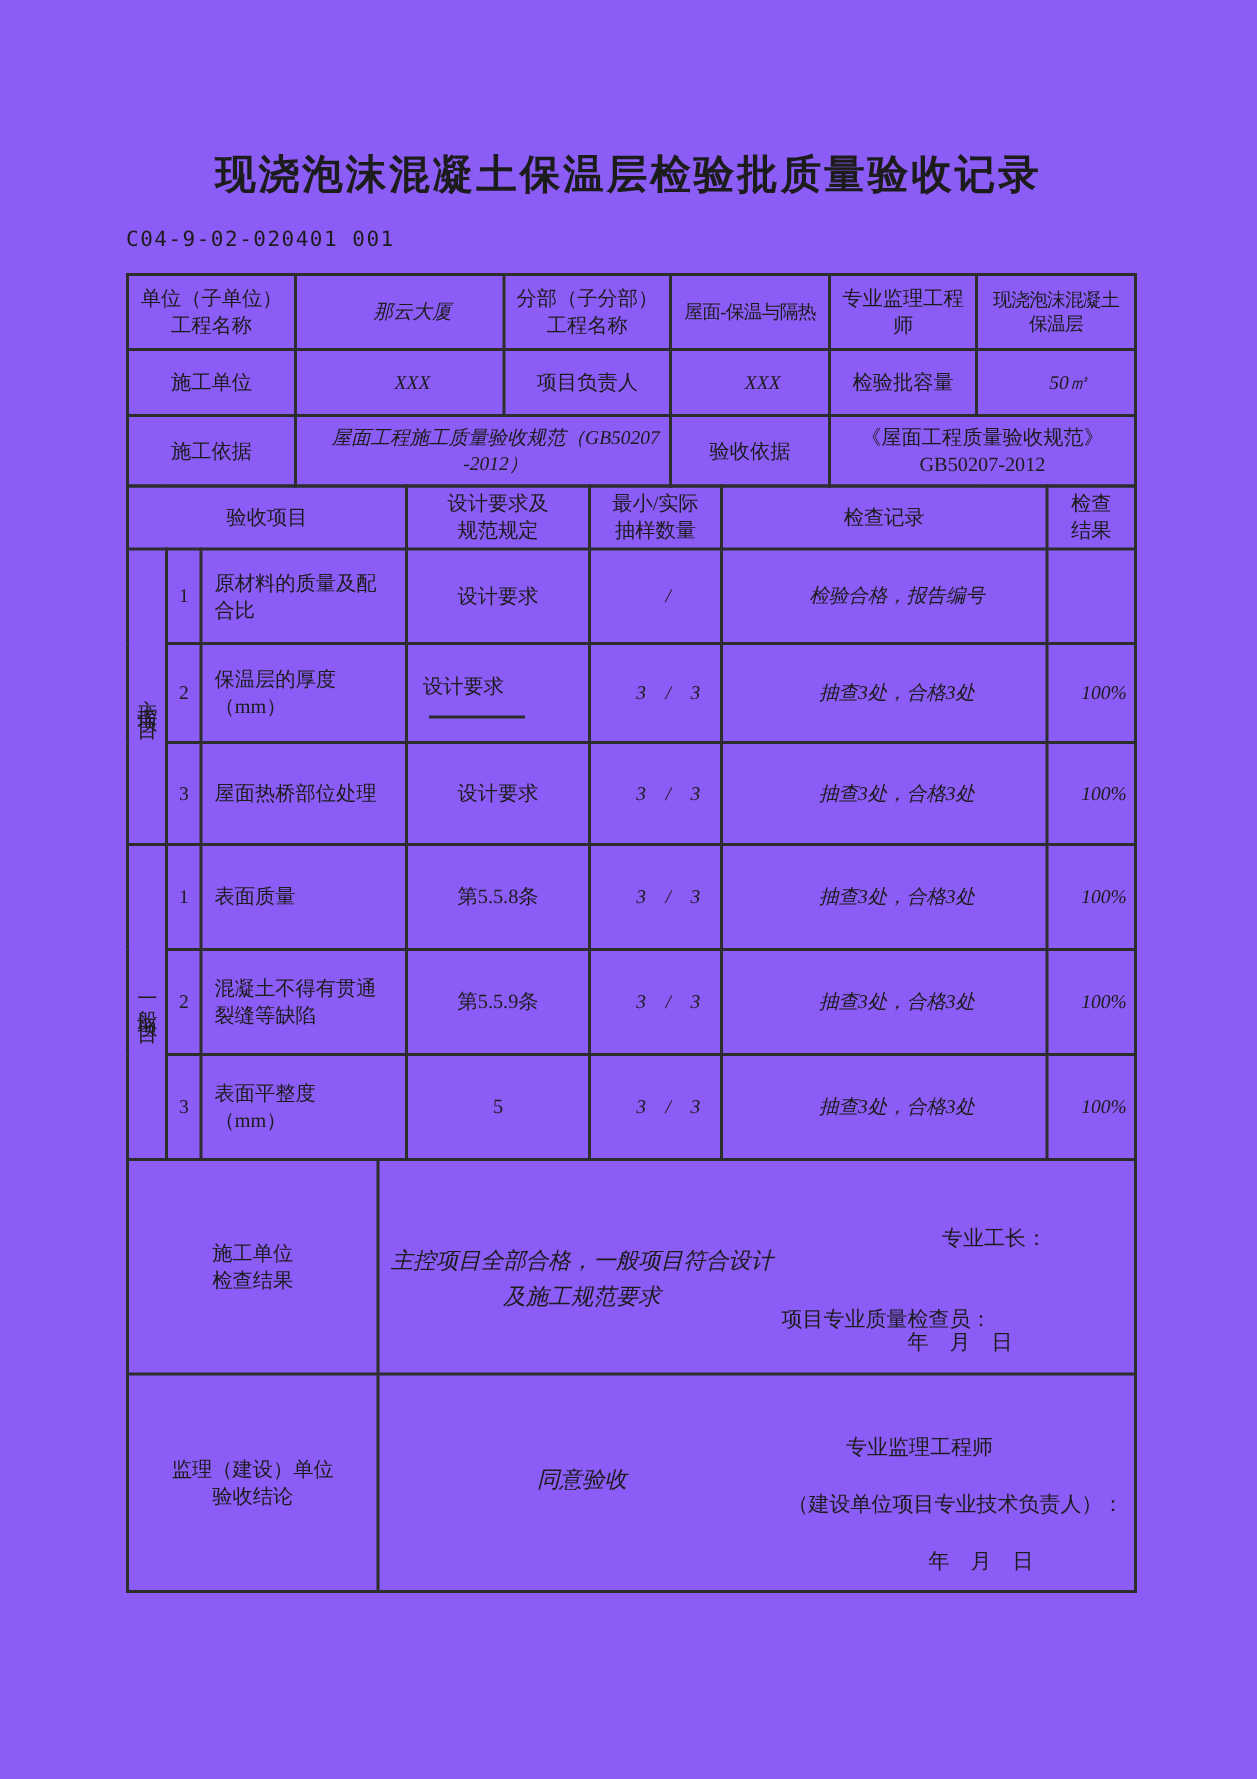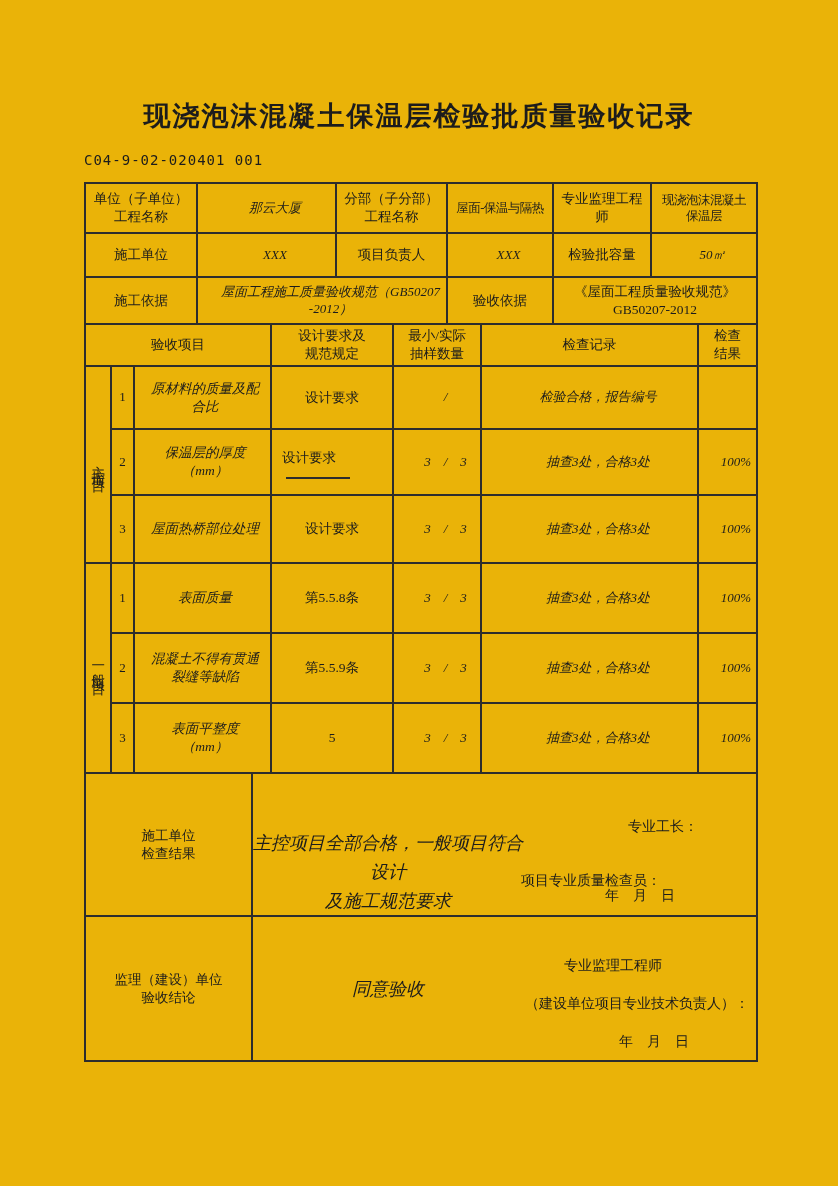--- a/index.html
+++ b/index.html
@@ -1,21 +1,21 @@
 <!DOCTYPE html>
 <html><head>
 <meta charset="utf-8">
 <style>
   * { box-sizing: border-box; }
   html, body { margin: 0; padding: 0; background: #ffffff; }
   .page {
     position: relative;
     width: 838px;
     height: 1186px;
-    background: #eab308;
+    background: #8b5cf6;
     font-family: "Liberation Serif", "DejaVu Serif", serif;
     color: #1c1c1c;
     overflow: hidden;
   }
   .title {
     position: absolute;
     top: 98px;
     left: 0;
     width: 100%;
     text-align: center;
@@ -47,21 +47,21 @@
     text-align: center;
     vertical-align: middle;
     padding: 2px 3px;
     font-size: 13.5px;
     line-height: 1.3;
     white-space: pre-line;
     overflow: hidden;
   }
   .fill { font-style: italic; font-size: 13px; padding-left: 20px; }
   .tight { font-size: 12.5px; letter-spacing: -0.5px; }
-  .name-cell { text-align: center; padding-left: 8px; font-style: italic; }
+  .name-cell { text-align: left; padding-left: 8px; }
   .num-cell { font-size: 13px; }
   .vert {
     writing-mode: vertical-lr;
     text-orientation: upright;
     letter-spacing: 5px;
     padding: 0;
     font-size: 13.5px;
   }
   .req-blank { vertical-align: bottom; text-align: left; padding: 0 0 10px 10px; }
   .blank-underline {
@@ -82,21 +82,21 @@
   .rm3 td { height: 68px; }
   .rg  td { height: 70px; }
   .rf1 td { height: 143px; }
   .rf2 td { height: 145px; }
   .sign-cell { position: relative; padding: 0; }
   .abs { position: absolute; white-space: pre-line; font-size: 14px; }
   .conclusion {
     left: 0; width: 270px;
     text-align: center;
     font-style: italic;
-    font-size: 18px;
+    font-size: 15px;
     line-height: 1.6;
   }
 </style>
 </head>
 <body>
 
 <div class="page">
 
   <div class="title">现浇泡沫混凝土保温层检验批质量验收记录</div>
   <div class="form-code">C04-9-02-020401 001</div>

